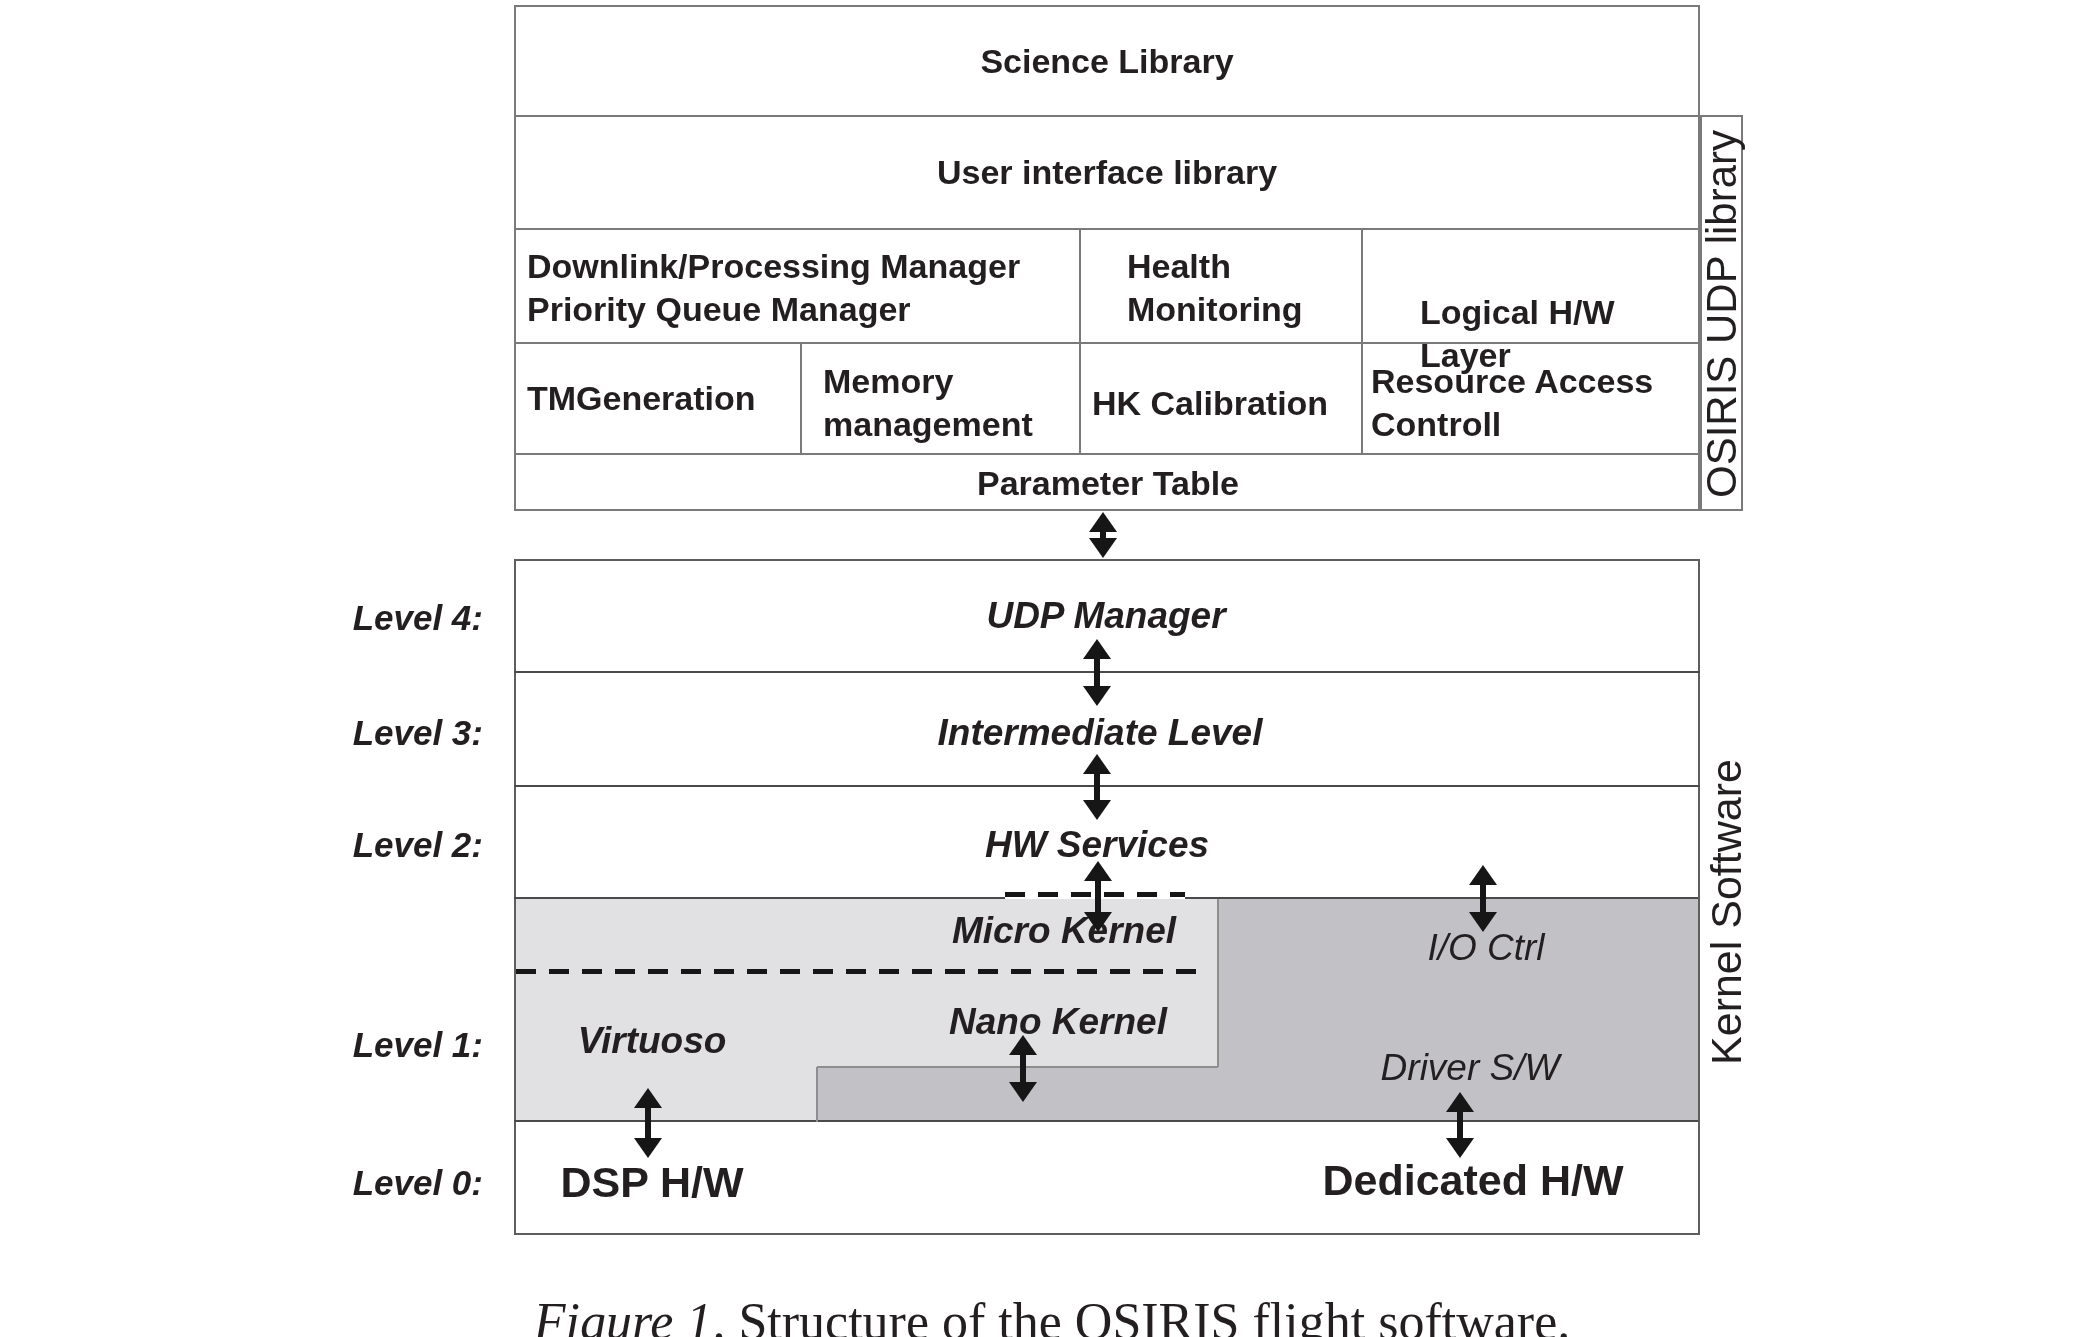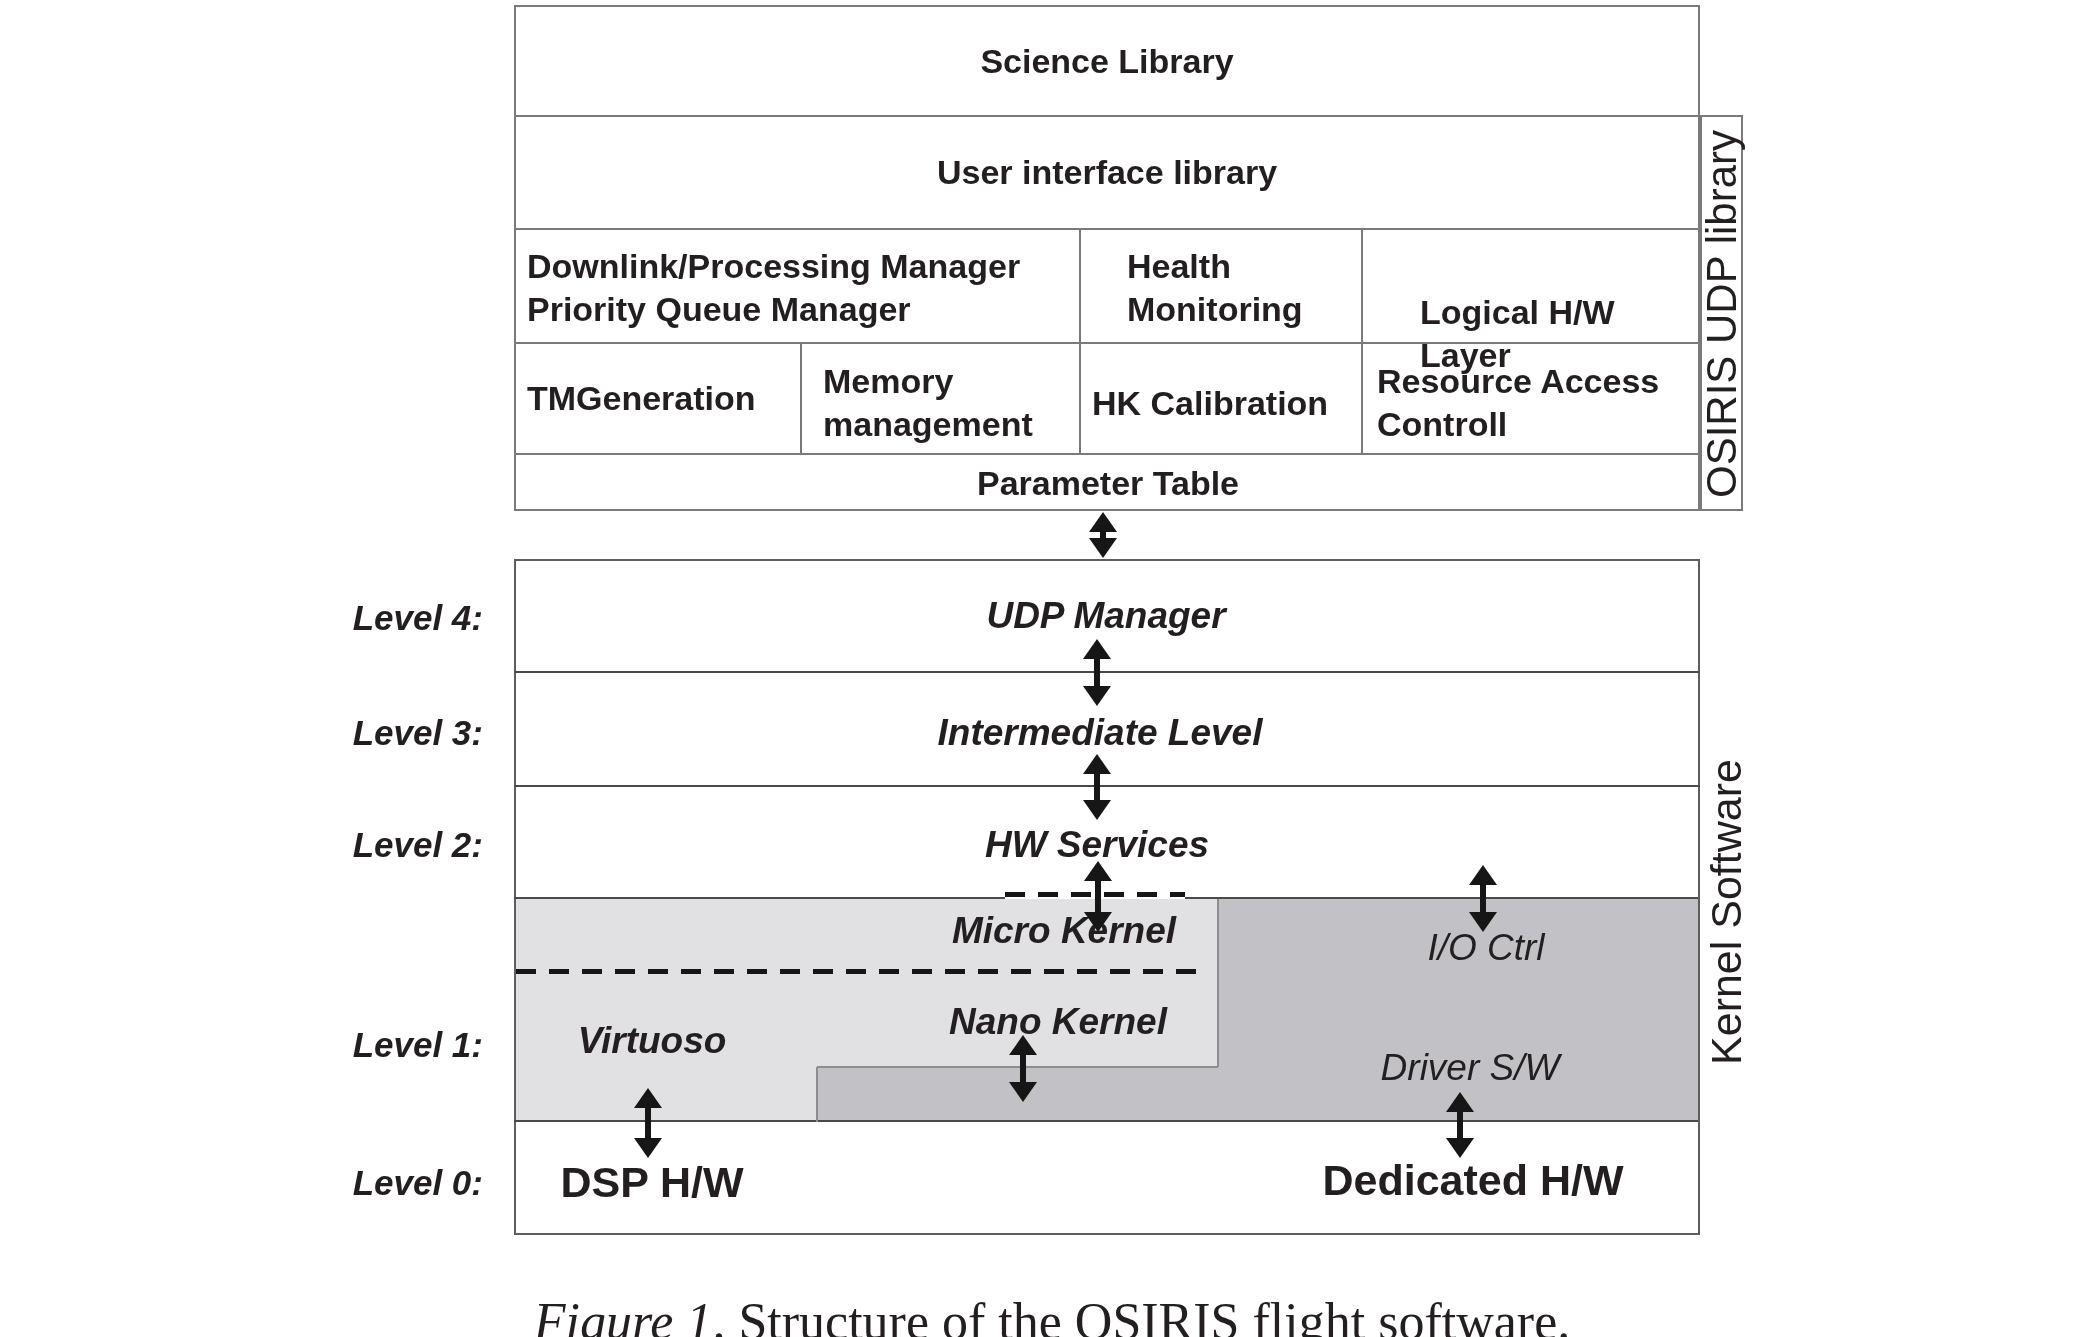--- a/index.html
+++ b/index.html
@@ -75,21 +75,21 @@
   <div class="tl lib-cell txt" style="left:527px; top:245px;">Downlink/Processing Manager
 Priority Queue Manager</div>
   <div class="tl lib-cell txt" style="left:1127px; top:245px;">Health
 Monitoring</div>
   <div class="tl lib-cell txt" style="left:1420px; top:245px;margin-top:46px;">Logical H/W
 Layer</div>
   <div class="tlc lib-cell txt" style="left:527px; top:398px;">TMGeneration</div>
   <div class="tl lib-cell txt" style="left:823px; top:360px;">Memory
 management</div>
   <div class="tlc lib-cell txt" style="left:1092px; top:403px;">HK Calibration</div>
-  <div class="tl lib-cell txt" style="left:1371px; top:360px;margin-left:6px;">Resource Access
+  <div class="tl lib-cell txt" style="left:1371px; top:360px;">Resource Access
 Controll</div>
   <div class="t lib-cell txt" style="left:1108px; top:483px;">Parameter Table</div>
 
   <div class="rect border-gray" style="left:1700px; top:115px; width:43px; height:396px;"></div>
   <div class="vtext side-label txt" style="left:1722px; top:314px;">OSIRIS UDP library</div>
 
   <div class="rect" style="left:514px; top:559px; width:1186px; height:676px; border:2px solid #5e5e5e;"></div>
 
   <div class="rect fill-light" style="left:516px; top:899px; width:702px; height:168px;"></div>
   <div class="rect fill-light" style="left:516px; top:899px; width:301px; height:223px;"></div>

